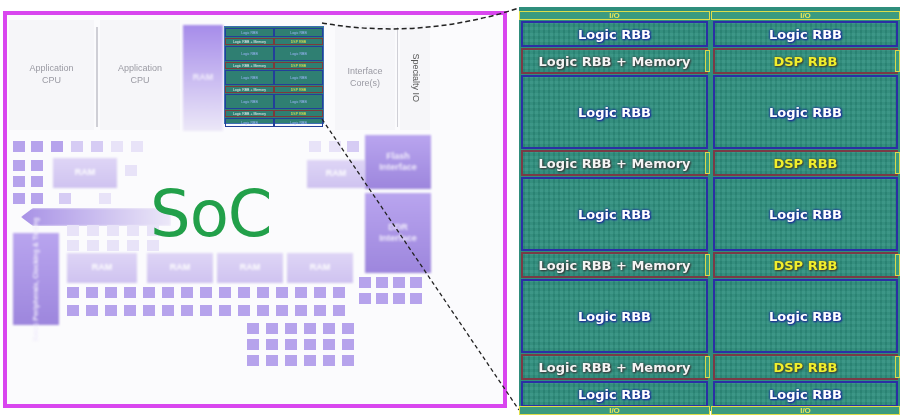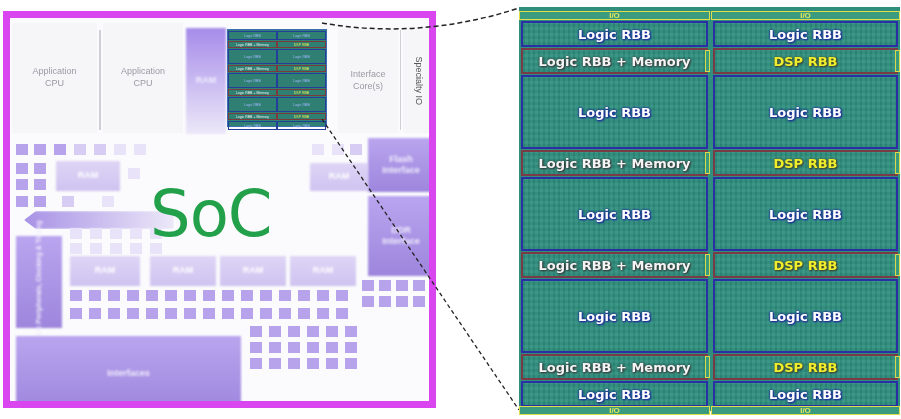--- a/index.html
+++ b/index.html
@@ -1,19 +1,19 @@
 <!DOCTYPE html>
 <html><head>
 <meta charset="utf-8">
 <style>
   html,body{margin:0;padding:0;background:#ffffff;}
   body{width:901px;height:419px;position:relative;overflow:hidden;font-family:"Liberation Sans",sans-serif;}
   .abs{position:absolute;}
   
-  #soc{left:3px;top:11px;width:433px;height:397px;border:7px solid #d946ef;box-sizing:border-box;background:#fbfbfd;overflow:hidden;}
+  #soc{left:3px;top:11px;width:504px;height:397px;border:4px solid #d946ef;box-sizing:border-box;background:#fbfbfd;overflow:hidden;}
   .blk{position:absolute;background:linear-gradient(180deg,#b9a5ef 0%,#9d86dd 100%);color:#f2eefc;font-weight:bold;font-size:9px;display:flex;align-items:center;justify-content:center;text-align:center;filter:blur(0.9px);line-height:1.25;}
   .blk.pale{background:linear-gradient(180deg,#ded5f6,#cfc3f0);}
   .blk.vtext span{transform:rotate(-90deg);white-space:nowrap;}
   .pane{position:absolute;background:#f6f6f9;color:#9a9aa3;font-size:9px;display:flex;align-items:center;justify-content:center;text-align:center;filter:blur(0.6px);line-height:1.3;}
   .sq{position:absolute;width:12px;height:11px;background:#b6a3ec;filter:blur(0.7px);}
   .sq.l{background:#d6ccf4;}
   .sq.xl{background:#e8e3f8;}
   #soc-label{left:150px;top:182px;font-family:"DejaVu Sans",sans-serif;font-size:64px;color:#22a04a;letter-spacing:-1px;line-height:1;}
   
   #mini{left:222px;top:22px;width:100px;height:98px;background:#2f7f72;border:1px solid #3c6fb0;box-sizing:border-box;}
@@ -171,23 +171,20 @@
       <div class="sq xl" style="left: 100px; top: 210px;"></div>
       <div class="sq xl" style="left: 120px; top: 210px;"></div>
       <div class="sq xl" style="left: 140px; top: 210px;"></div>
       <div class="sq xl" style="left: 60px; top: 225px;"></div>
       <div class="sq xl" style="left: 80px; top: 225px;"></div>
       <div class="sq xl" style="left: 100px; top: 225px;"></div>
       <div class="sq xl" style="left: 120px; top: 225px;"></div>
       <div class="sq xl" style="left: 140px; top: 225px;"></div>
     </div>
 
-  <div class="blk" style="left:6px;top:318px;width:225px;height:76px;">
-      <span>Interfaces</span>
-    </div>
 
   <div id="mini" class="abs" style="left:217px;top:11px;">
       <div class="mrow" style="top: 1px; height: 9px;">
         <div class="mcell">Logic RBB</div>
         <div class="mcell">Logic RBB</div>
       </div>
       <div class="mrow" style="top: 11px; height: 7px;">
         <div class="mcell mem">Logic RBB + Memory</div>
         <div class="mcell dsp">DSP RBB</div>
       </div>

